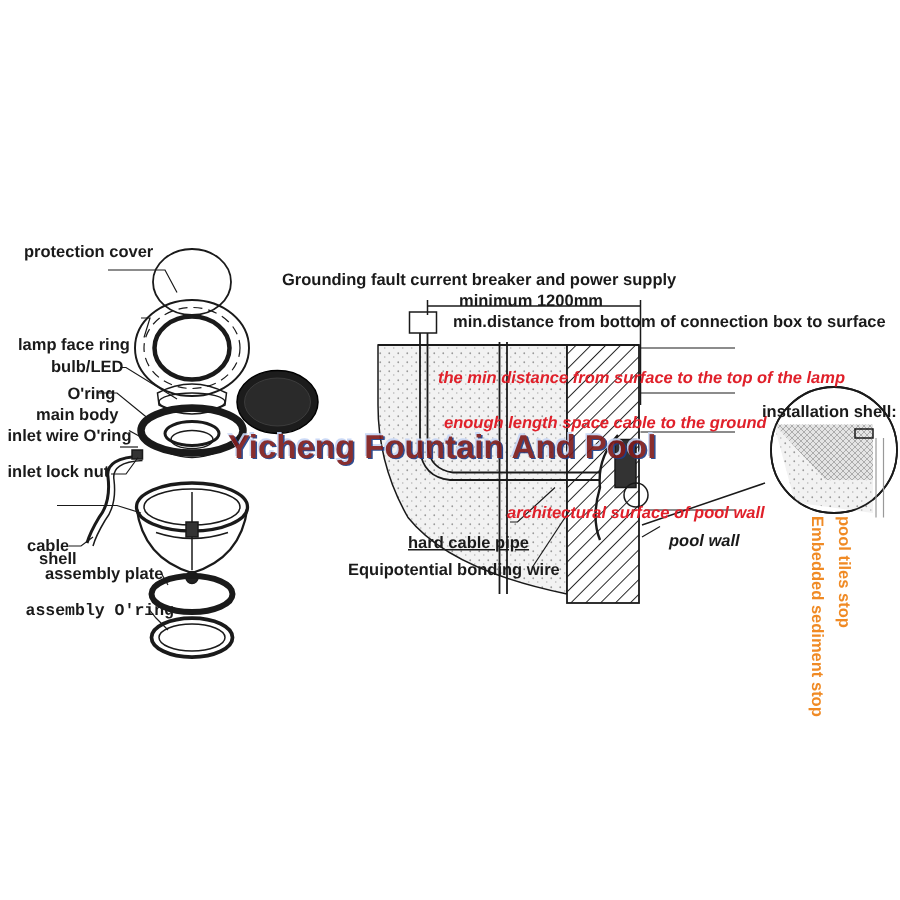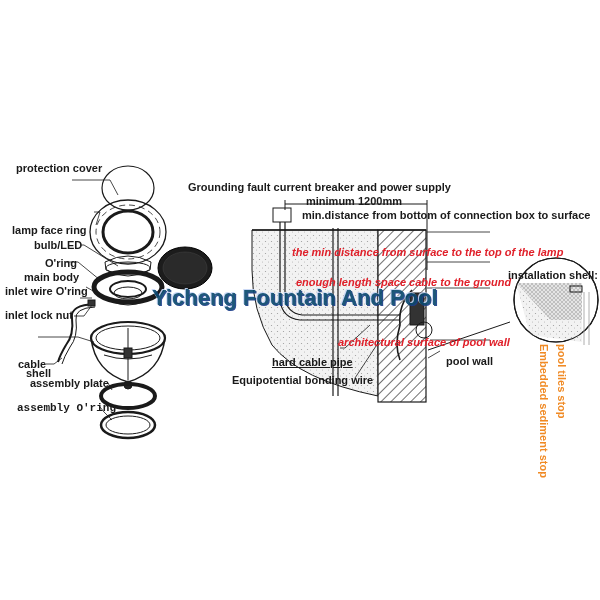--- a/index.html
+++ b/index.html
@@ -1,21 +1,21 @@
 <!DOCTYPE html>
 <html><head>
 <meta charset="utf-8">
 <style>
   html, body { margin:0; padding:0; background:#ffffff; }
   body { width:600px; height:600px; position:relative; overflow:hidden; font-family:"Liberation Sans", sans-serif; }
   .lbl { position:absolute; font-family:"Liberation Sans", sans-serif; font-weight:bold; font-size:11px; color:#1a1a1a; white-space:nowrap; }
   .red { color:#e0202a; font-size:11px; font-weight:bold;font-style:italic; }
   .orange { color:#f08a24; font-size:11px; font-weight:bold; }
   .vert { writing-mode: vertical-rl; }
-  .wm { position:absolute; font-family:"Liberation Sans", sans-serif; font-weight:bold; font-size:22px; color:#0c4a6e; white-space:nowrap; opacity:0.92;
+  .wm { position:absolute; font-family:"Liberation Sans", sans-serif; font-weight:bold; font-size:22px; color:#7f1d1d; white-space:nowrap; opacity:0.92;
         text-shadow: 1px 1px 0 #1d3f8a, -1px -1px 0 #c7d6f5; }
   svg { position:absolute; left:0; top:0; }
 </style>
 </head>
 <body>
 
 <svg width="600" height="600" viewBox="0 0 600 600">
   <defs>
     <pattern id="dots" width="6" height="6" patternUnits="userSpaceOnUse">
       <rect width="6" height="6" fill="#f2f2f2"></rect>
@@ -135,18 +135,18 @@
 <div class="lbl" style="left:17px;top:402px;font-family:Liberation Mono, monospace;">assembly O'ring</div>
 
 <div class="lbl" style="left:188px;top:181px;">Grounding fault current breaker and power supply</div>
 <div class="lbl" style="left:306px;top:195px;">minimum 1200mm</div>
 <div class="lbl" style="left:302px;top:209px;">min.distance from bottom of connection box to surface</div>
 <div class="lbl red" style="left:292px;top:246px;">the min distance from surface to the top of the lamp</div>
 <div class="lbl red" style="left:296px;top:276px;">enough length space cable to the ground</div>
 <div class="lbl" style="left:508px;top:269px;">installation shell:</div>
 <div class="lbl red" style="left:338px;top:336px;">architectural surface of pool wall</div>
 <div class="lbl" style="left:272px;top:356px;text-decoration:underline;">hard cable pipe</div>
-<div class="lbl" style="left:446px;top:355px;">pool wall</div>
+<div class="lbl" style="left:446px;top:355px;font-style:italic;">pool wall</div>
 <div class="lbl" style="left:204px;top:374px;margin-left:28px;">Equipotential bonding wire</div>
 <div class="lbl orange vert" style="left:556px;top:344px;">pool tiles stop</div>
 <div class="lbl orange vert" style="left:538px;top:344px;">Embedded sediment stop</div>
 
 <div class="wm" style="left:152px;top:285px;">Yicheng Fountain And Pool</div>
 
 </body></html>

